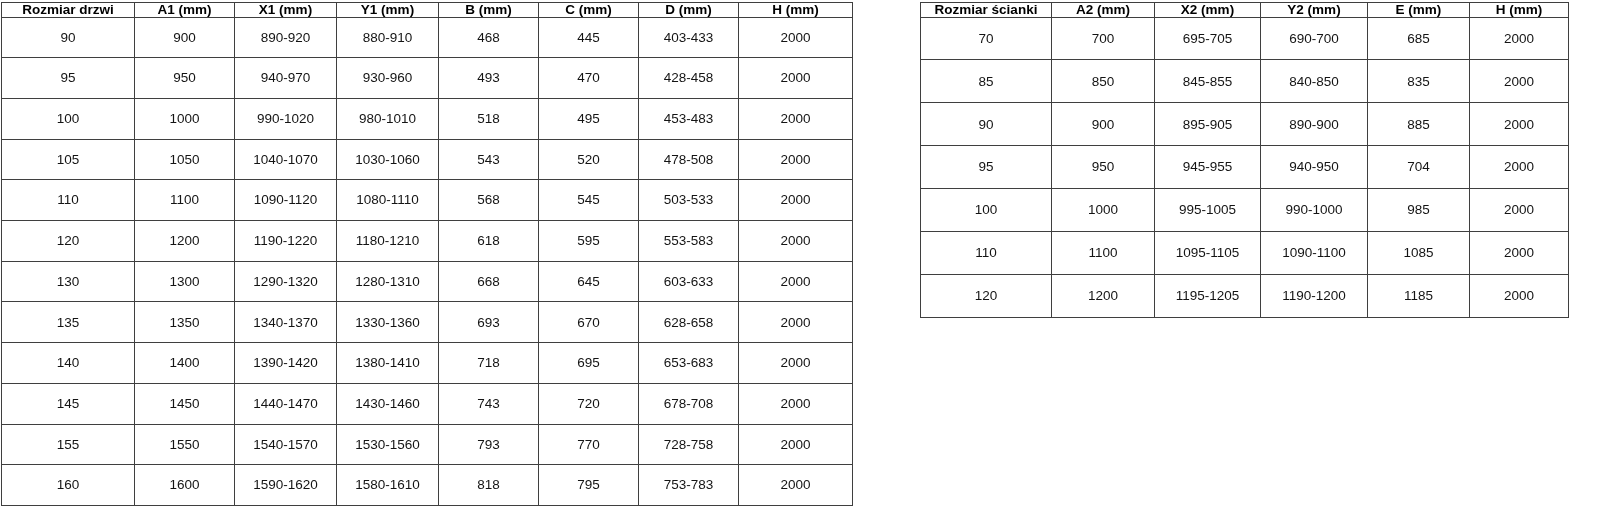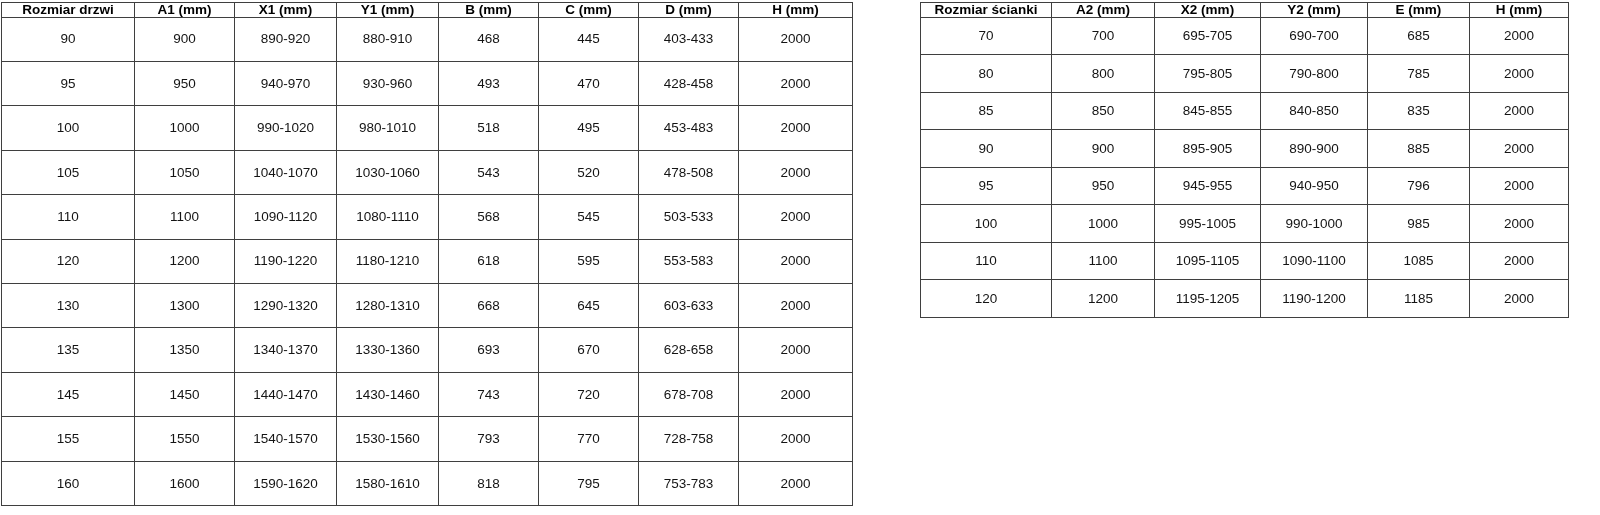--- a/index.html
+++ b/index.html
@@ -145,20 +145,30 @@
           <td>135</td>
           <td>1350</td>
           <td>1340-1370</td>
           <td>1330-1360</td>
           <td>693</td>
           <td>670</td>
           <td>628-658</td>
           <td>2000</td>
         </tr>
         <tr>
+          <td>140</td>
+          <td>1400</td>
+          <td>1390-1420</td>
+          <td>1380-1410</td>
+          <td>718</td>
+          <td>695</td>
+          <td>653-683</td>
+          <td>2000</td>
+        </tr>
+        <tr>
           <td>145</td>
           <td>1450</td>
           <td>1440-1470</td>
           <td>1430-1460</td>
           <td>743</td>
           <td>720</td>
           <td>678-708</td>
           <td>2000</td>
         </tr>
         <tr>
@@ -205,49 +215,41 @@
       <tbody>
         <tr>
           <td>70</td>
           <td>700</td>
           <td>695-705</td>
           <td>690-700</td>
           <td>685</td>
           <td>2000</td>
         </tr>
         <tr>
-          <td>80</td>
-          <td>800</td>
-          <td>795-805</td>
-          <td>790-800</td>
-          <td>785</td>
-          <td>2000</td>
-        </tr>
-        <tr>
           <td>85</td>
           <td>850</td>
           <td>845-855</td>
           <td>840-850</td>
           <td>835</td>
           <td>2000</td>
         </tr>
         <tr>
           <td>90</td>
           <td>900</td>
           <td>895-905</td>
           <td>890-900</td>
           <td>885</td>
           <td>2000</td>
         </tr>
         <tr>
           <td>95</td>
           <td>950</td>
           <td>945-955</td>
           <td>940-950</td>
-          <td>796</td>
+          <td>704</td>
           <td>2000</td>
         </tr>
         <tr>
           <td>100</td>
           <td>1000</td>
           <td>995-1005</td>
           <td>990-1000</td>
           <td>985</td>
           <td>2000</td>
         </tr>

